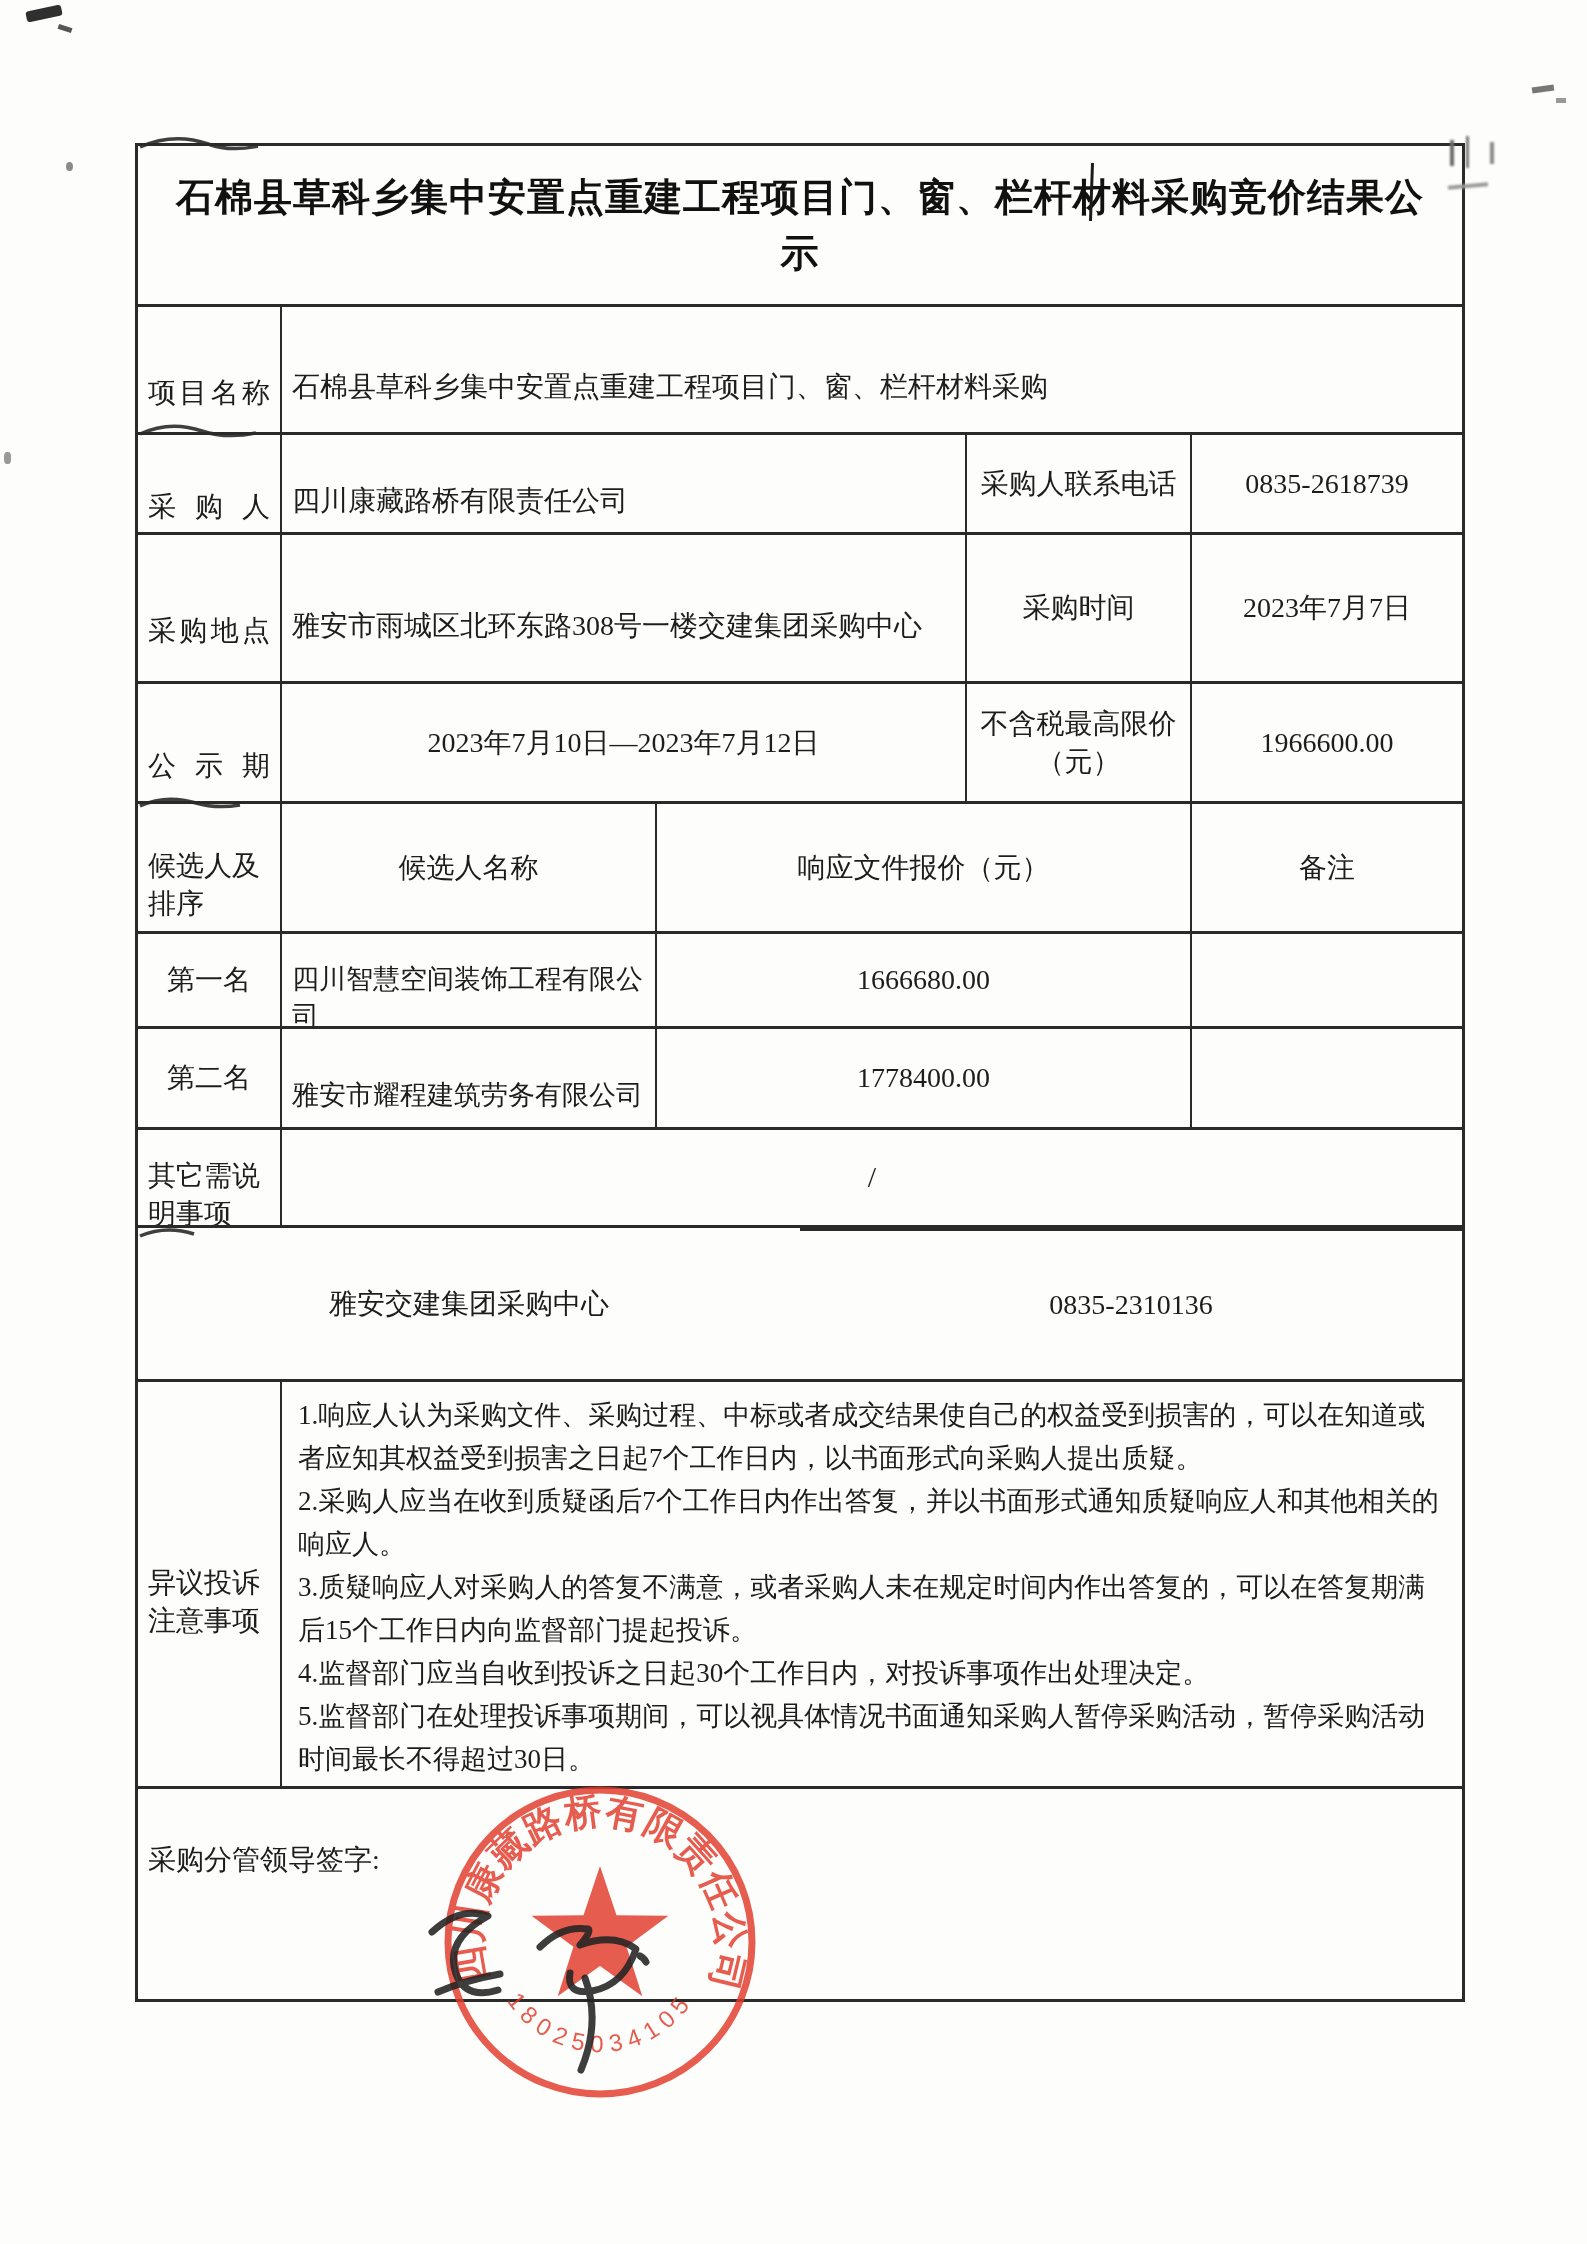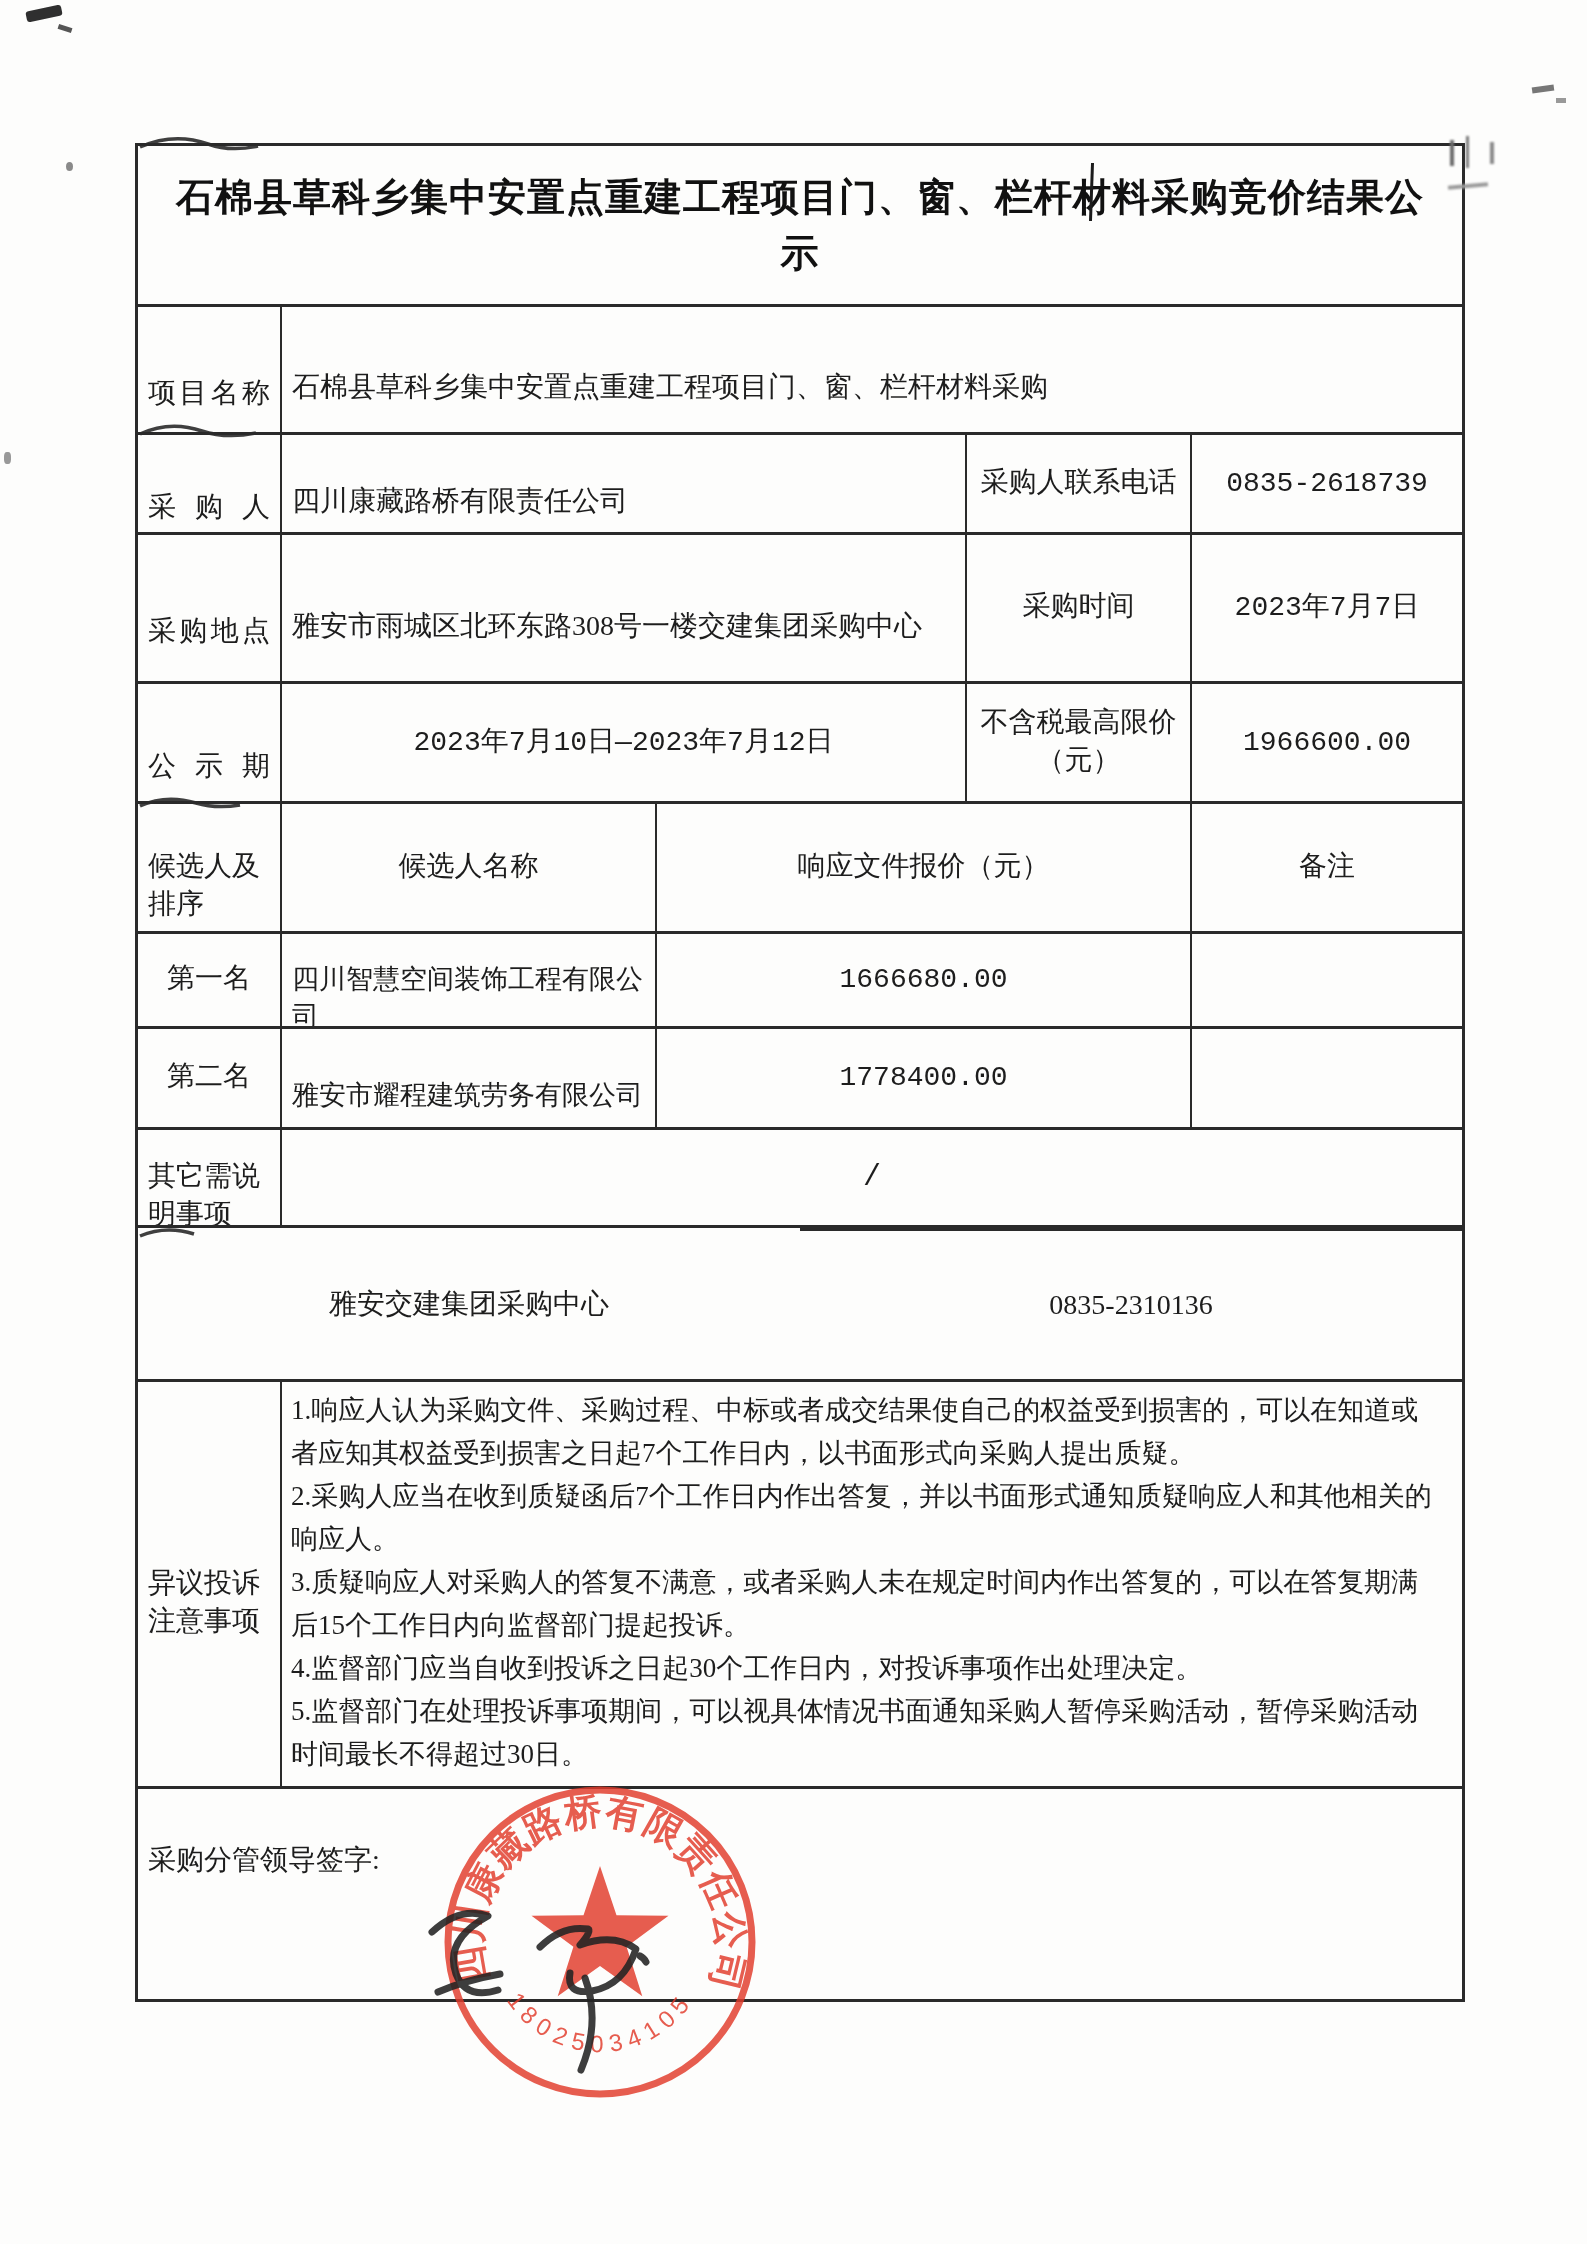--- a/index.html
+++ b/index.html
@@ -17,21 +17,21 @@
   .cell{
     box-sizing:border-box;display:flex;align-items:center;
     font-size:28px;line-height:1.35;padding:4px 10px;overflow:hidden;
   }
   .cell + .cell{border-left:2px solid #2a2a2a;}
   .cell>span{display:block;width:100%;}
   .lab{flex:0 0 142px;}
   .spread>span{text-align:justify;text-align-last:justify;margin-top:46px;}
   .left>span{text-align:left;margin-top:35px;}
   .center{justify-content:center;}
-  .center>span{text-align:center;font-family:Liberation Mono, monospace;}
+  .center>span{text-align:center;}
   .w685{flex:0 0 685px;}
   .w225{flex:0 0 225px;}
   .w375{flex:0 0 375px;}
   .w535{flex:0 0 535px;}
   .grow{flex:1 1 auto;}
   .r-title{height:158px;}
   .r-title .cell{width:100%;justify-content:center;padding:6px 34px;}
   .title-text{
     font-family:"Liberation Sans","DejaVu Sans",sans-serif;
     font-weight:700;font-size:38px;line-height:56px;letter-spacing:1px;
@@ -46,21 +46,21 @@
   .r-second{height:101px;}
   .r-third{height:102px;}
   .r-other{height:98px;}
   .r-superv{height:154px;}
   .r-dispute{height:407px;}
   .r-sign{height:110px;}
   .candname{font-size:27px;}
   .superv-val{flex-direction:row;padding:0;align-items:stretch;}
   .superv-sub{flex:1 1 50%;display:flex;align-items:center;justify-content:center;box-sizing:border-box;}
   .superv-sub + .superv-sub{border-top:3px solid #2a2a2a;}
-  .dispute-content{align-items:flex-end;padding:16px 18px 10px 9px;}
+  .dispute-content{align-items:center;padding:16px 18px 10px 16px;}
   .dispute-content p{margin:0;font-size:27px;line-height:43px;text-align:left;}
   .slash{font-size:30px;}
   .sign-cell{width:100%;}
   
   .overlay{position:absolute;left:0;top:0;width:1587px;height:2244px;pointer-events:none;}
   
   .art{position:absolute;pointer-events:none;}
 </style>
 </head>
 <body>

